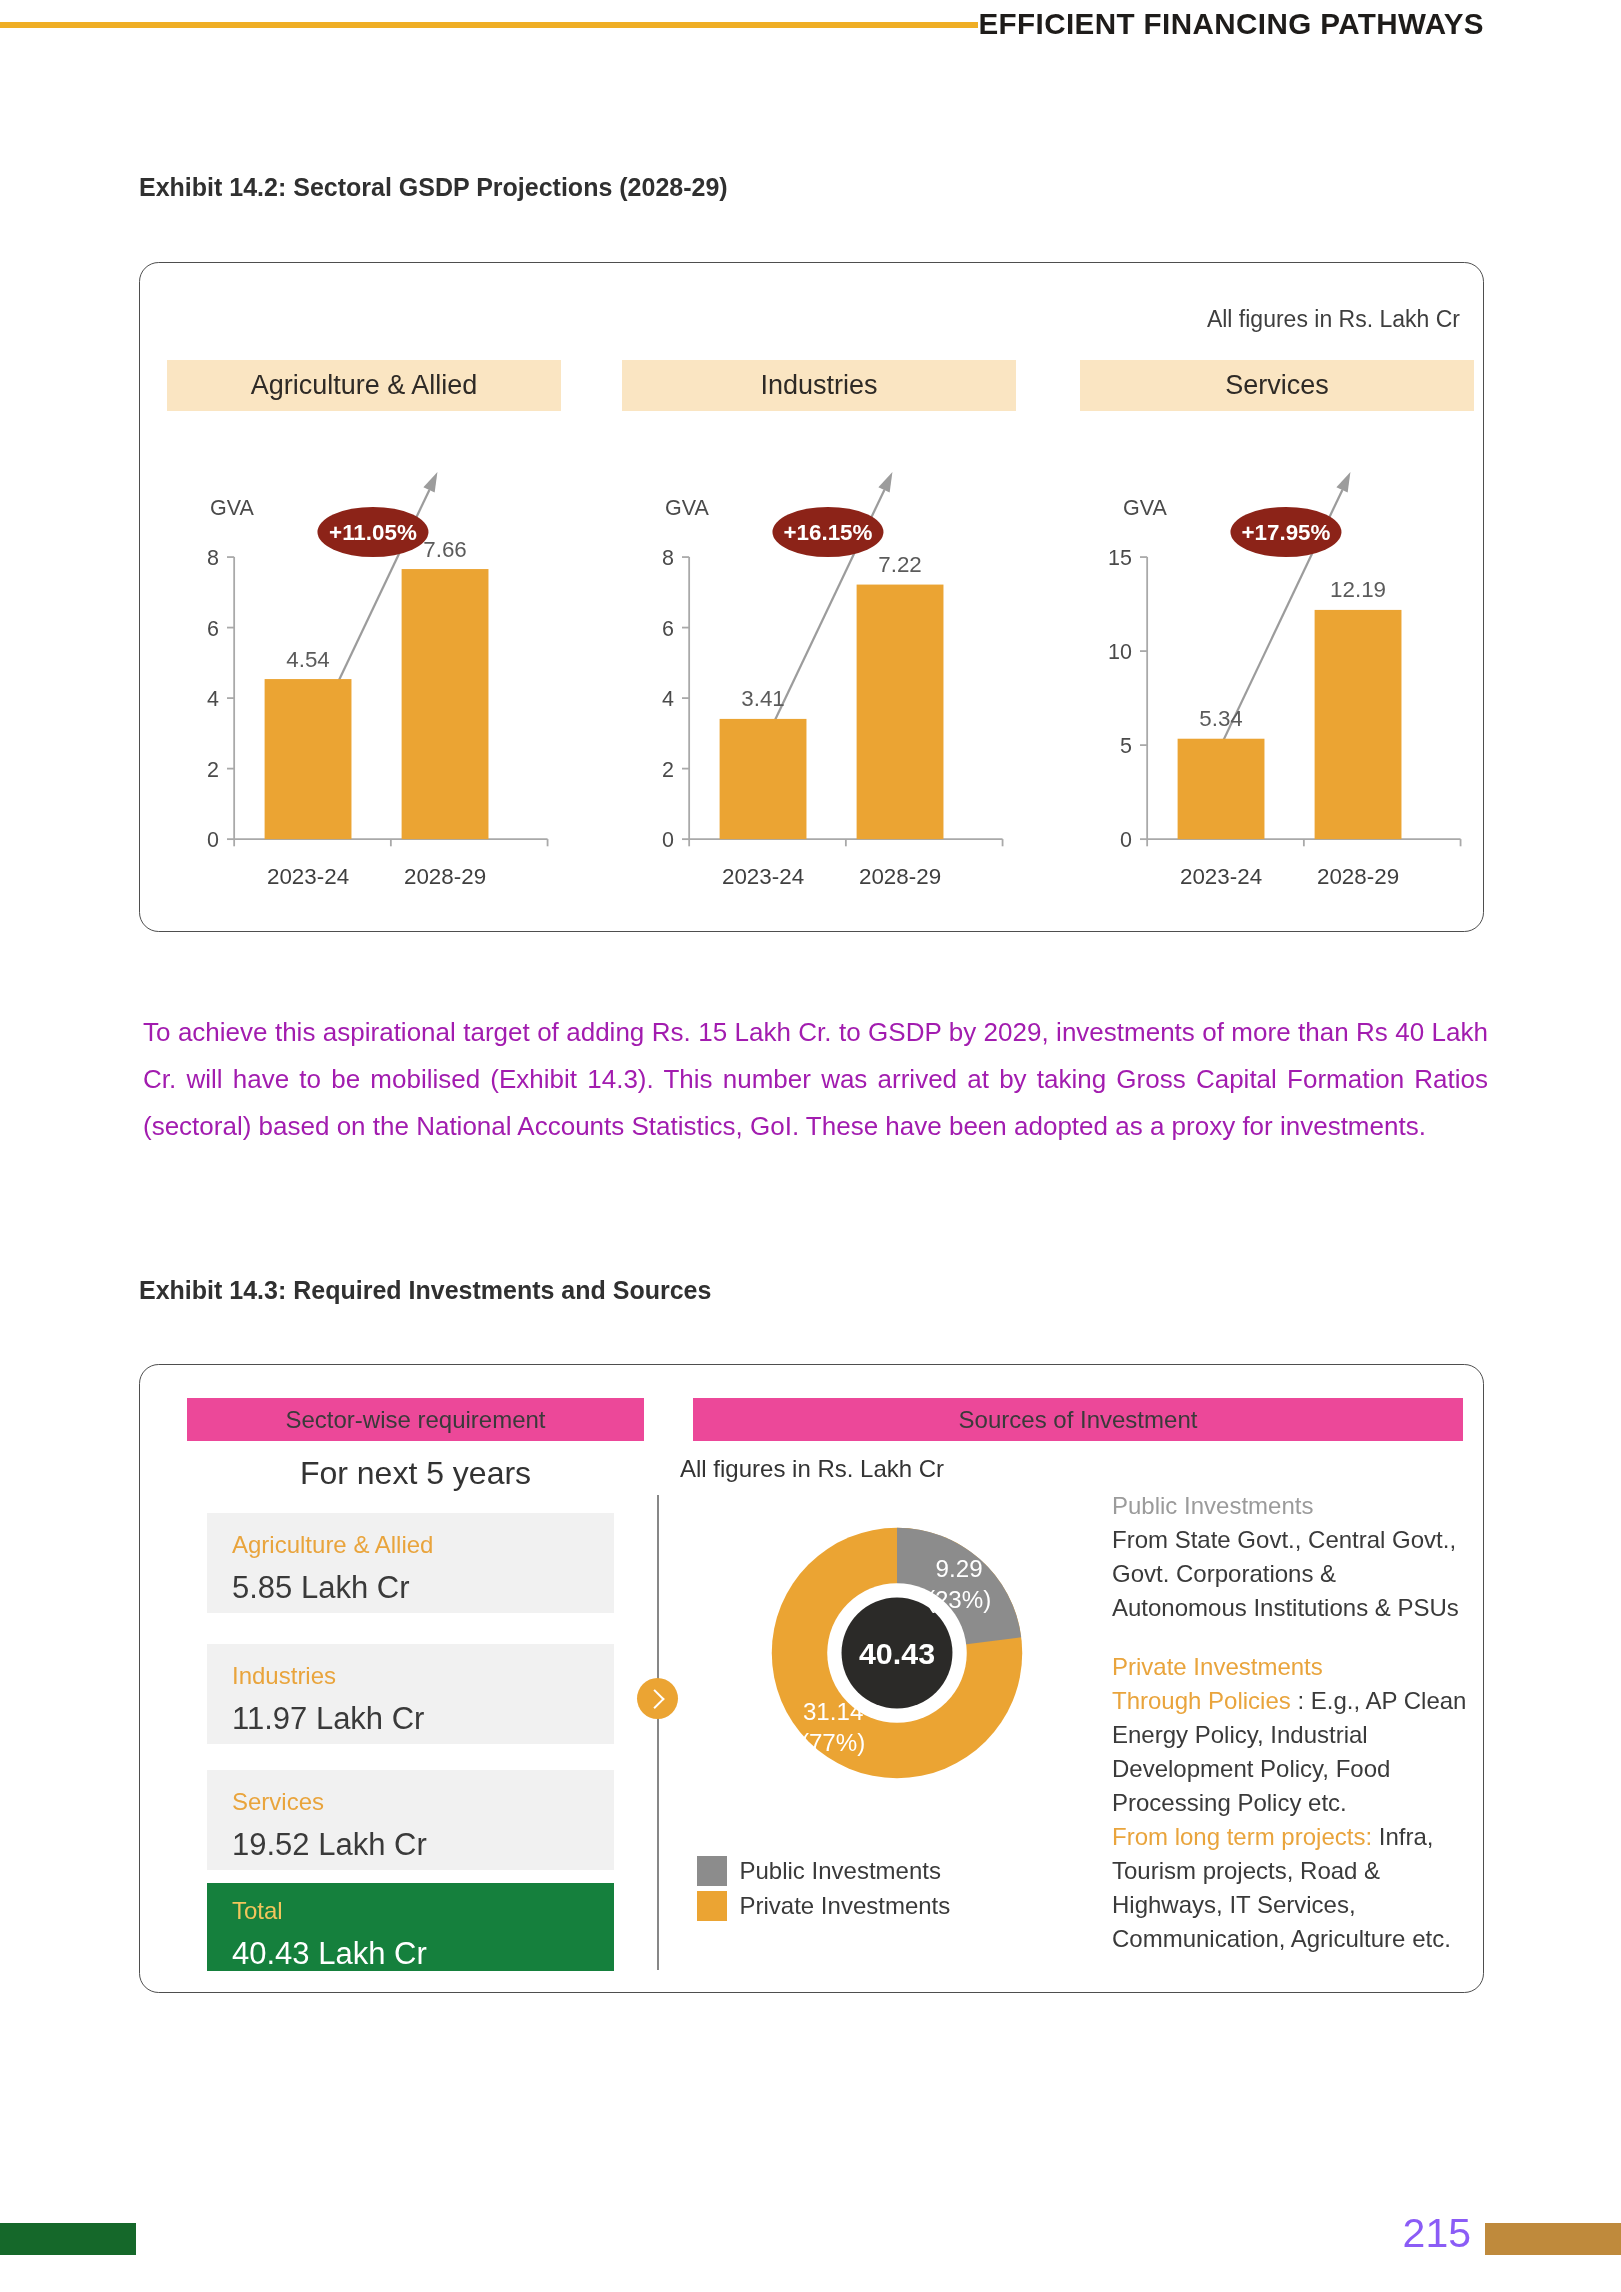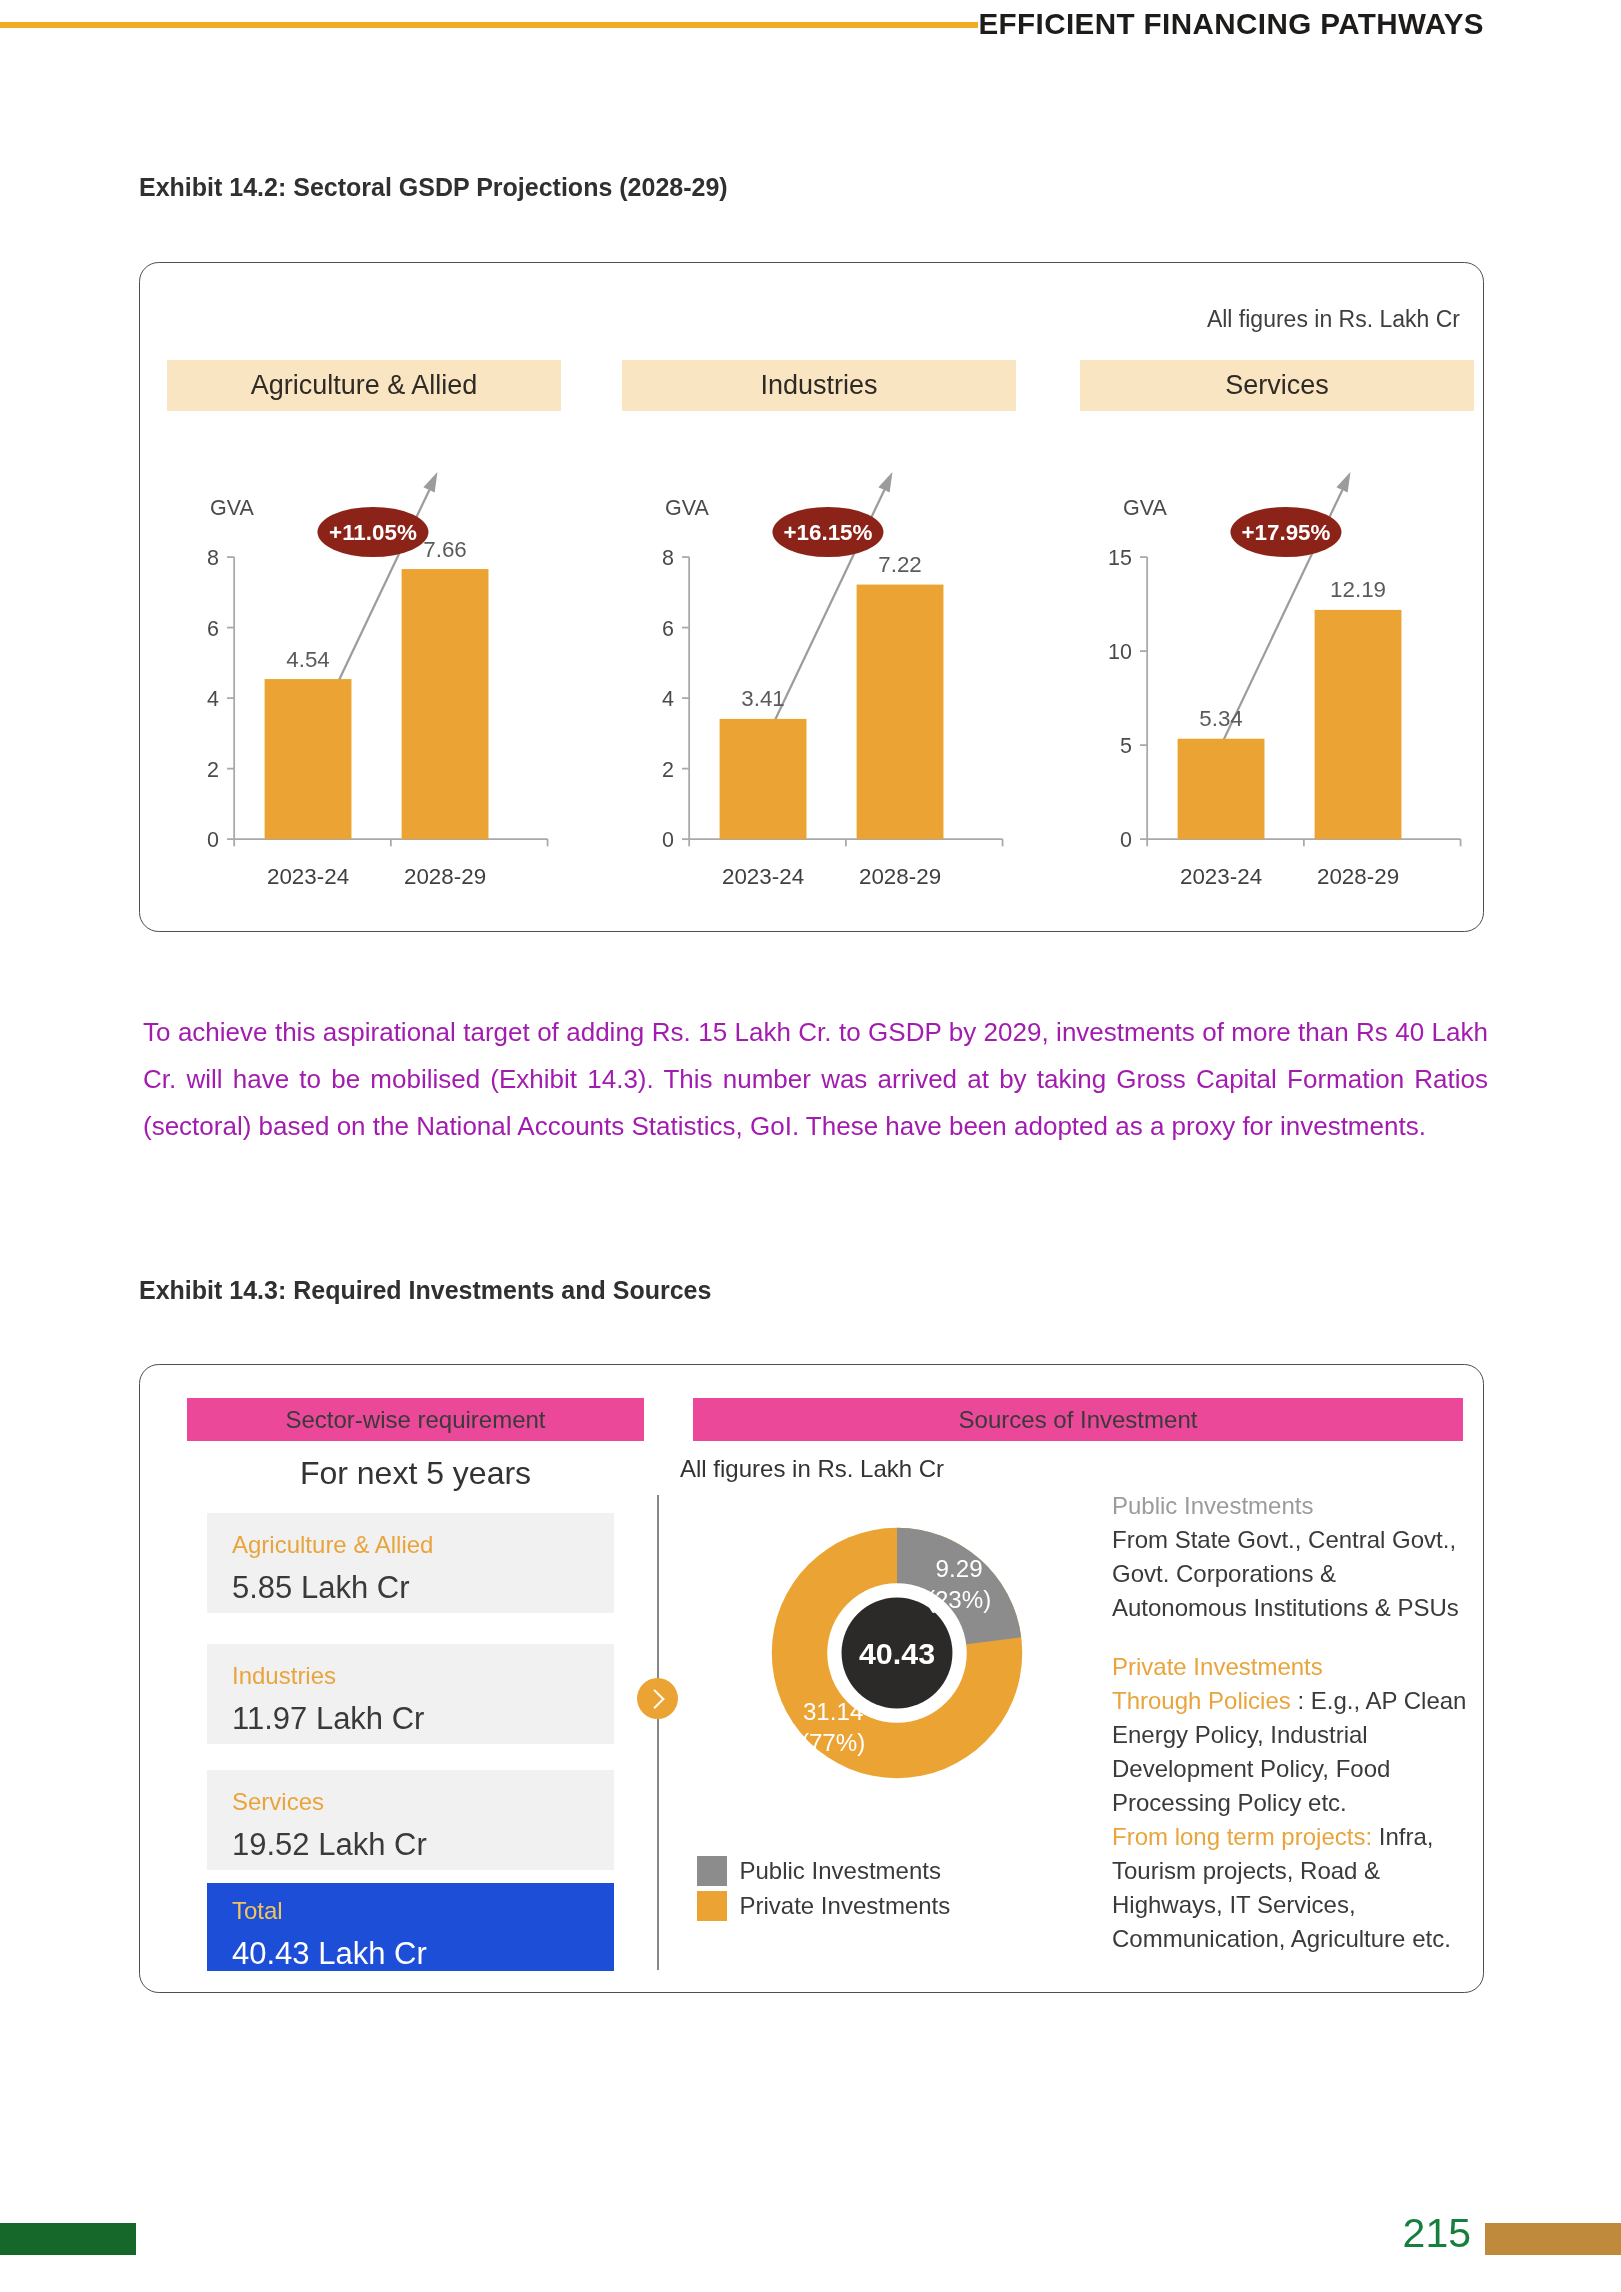--- a/index.html
+++ b/index.html
@@ -37,21 +37,21 @@
               font-size:24px;font-weight:500;color:#3A3A3A;}
   .sec-header-left{left:47px;width:457px;}
   .sec-header-right{left:553px;width:770px;}
   .sub-left{position:absolute;left:47px;top:90px;width:457px;text-align:center;font-size:32px;font-weight:500;color:#333;}
   .sub-right{position:absolute;left:540px;top:90px;font-size:24px;font-weight:500;color:#333;}
 
   .sector-card{position:absolute;left:67px;width:407px;background:#F1F1F1;box-sizing:border-box;padding:18px 25px;}
   .sector-card .card-label{font-size:24px;font-weight:500;color:#E9A43C;margin-bottom:10.7px;}
   .sector-card .card-value{font-size:31px;font-weight:500;color:#3A3A3A;}
   .card-1{top:148px;height:100px;} .card-2{top:279px;height:100px;} .card-3{top:405px;height:100px;}
-  .card-total{top:518px;height:88px;background:#1d4ed8;padding:14.3px 25px;}
+  .card-total{top:518px;height:88px;background:#15803d;padding:14.3px 25px;}
   .card-total .card-label{color:#F2C55C;}
   .card-total .card-value{color:#ffffff;}
 
   .divider-line{position:absolute;left:517px;top:130px;width:1.8px;height:475px;background:#878787;}
   .chevron-circle{position:absolute;left:497px;top:313px;width:41px;height:41px;border-radius:50%;background:#EBA433;
                   display:flex;align-items:center;justify-content:center;}
   .chevron-shape{display:block;width:11.6px;height:11.6px;border-top:2.7px solid #fff;border-right:2.7px solid #fff;
                  transform:rotate(45deg);margin-left:-5.4px;}
 
   .donut-svg{position:absolute;left:596px;top:127px;width:322px;height:322px;}
@@ -65,21 +65,21 @@
 
   .right-col{position:absolute;left:972px;top:124px;width:358px;font-size:24px;line-height:34px;font-weight:500;color:#3A3A3A;}
   .right-col p{margin:0;}
   .txt-gray{color:#9B9B9B;}
   .txt-orange{color:#E9A43C;}
   .gap-block{height:25px;}
 
   
   .footer-green{left:0;top:2223px;width:136px;height:32px;background:#15682A;}
   .footer-gold{left:1485px;top:2223px;width:136px;height:32px;background:#BF8A3C;}
-  .page-number{top:2210px;right:150px;font-size:41px;font-weight:500;color:#15803d;}
+  .page-number{top:2210px;right:150px;font-size:41px;font-weight:500;color:#8b5cf6;}
 </style>
 </head>
 <body>
 
 <div class="page">
 
   <div class="abs accent-line"></div>
   <div class="abs doc-title">EFFICIENT FINANCING PATHWAYS</div>
 
   <div class="abs exhibit-heading" style="top:173px;">Exhibit 14.2: Sectoral GSDP Projections (2028-29)</div>

